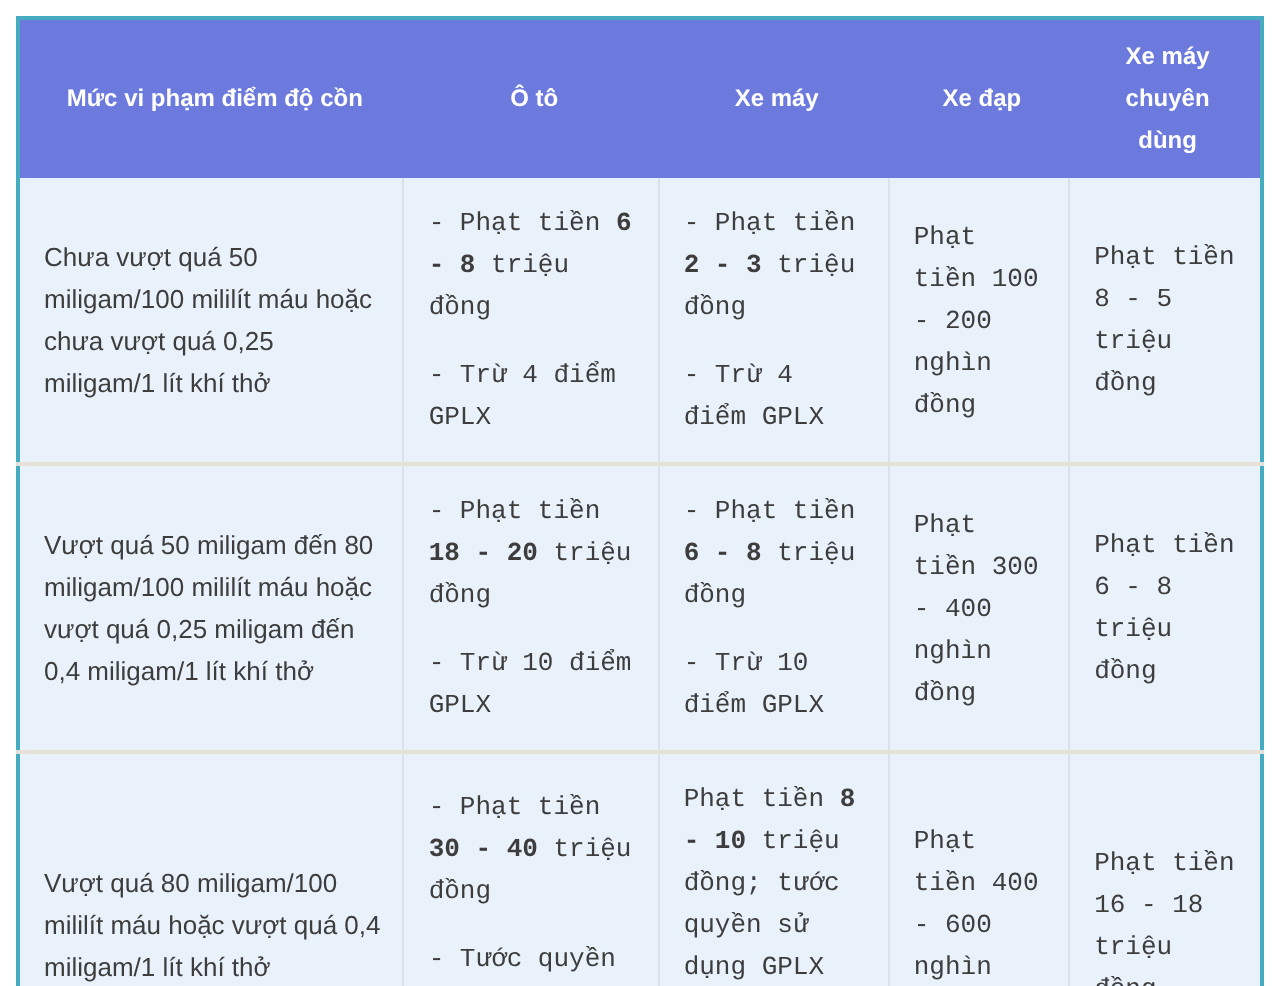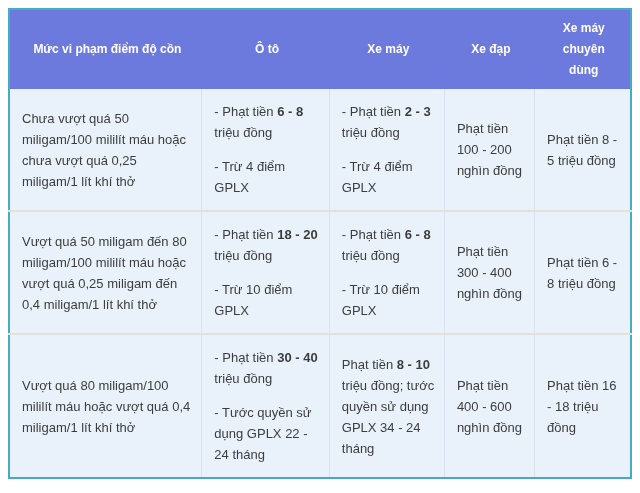--- a/index.html
+++ b/index.html
@@ -40,20 +40,21 @@
     color: var(--body-text, #3d3d3d);
     font-size: 13px;
     line-height: 21px;
     text-align: left;
     vertical-align: middle;
     padding: 12px 9px 12px 12px;
     word-wrap: break-word;
   }
   tbody td + td {
     border-left: 1px solid var(--column-separator, #d9e3ed);
+    font-family: Liberation Mono, monospace;
   }
   tbody tr + tr td {
     border-top: 2px solid var(--row-separator, #e5e1d6);
   }
   tbody tr:nth-child(1) { height: 115px; }
   tbody tr:nth-child(2) { height: 113px; }
   tbody tr:nth-child(3) { height: 143px; }
   tbody td p {
     margin: 0 0 13px 0;
   }

